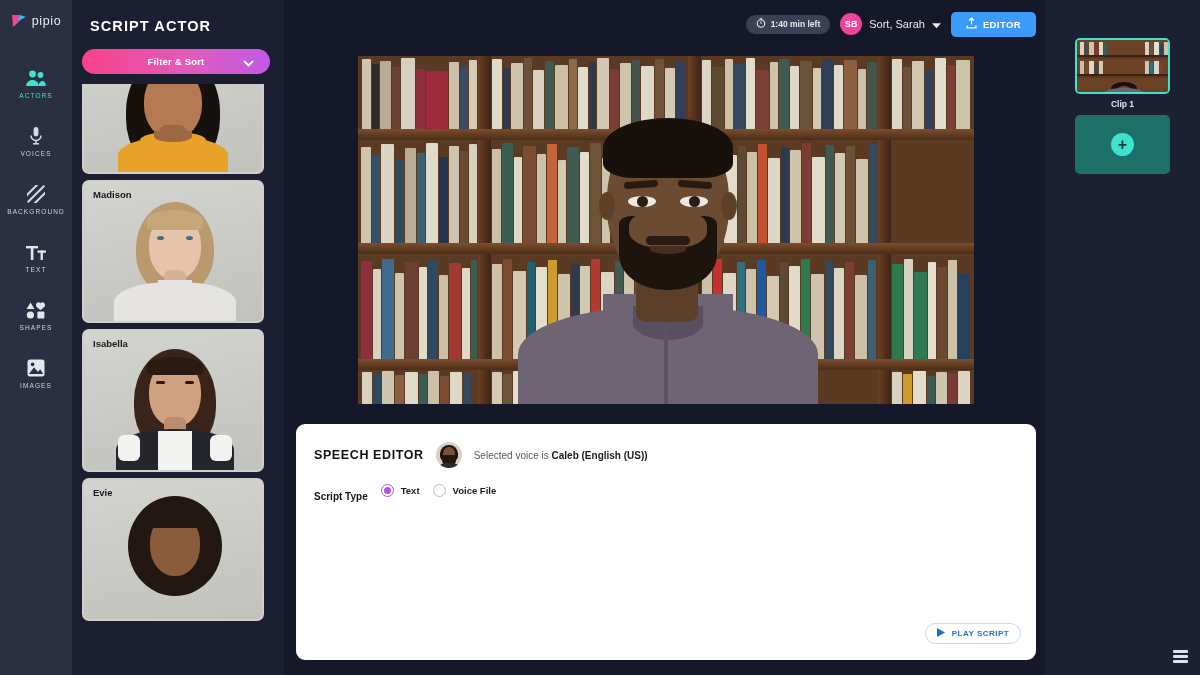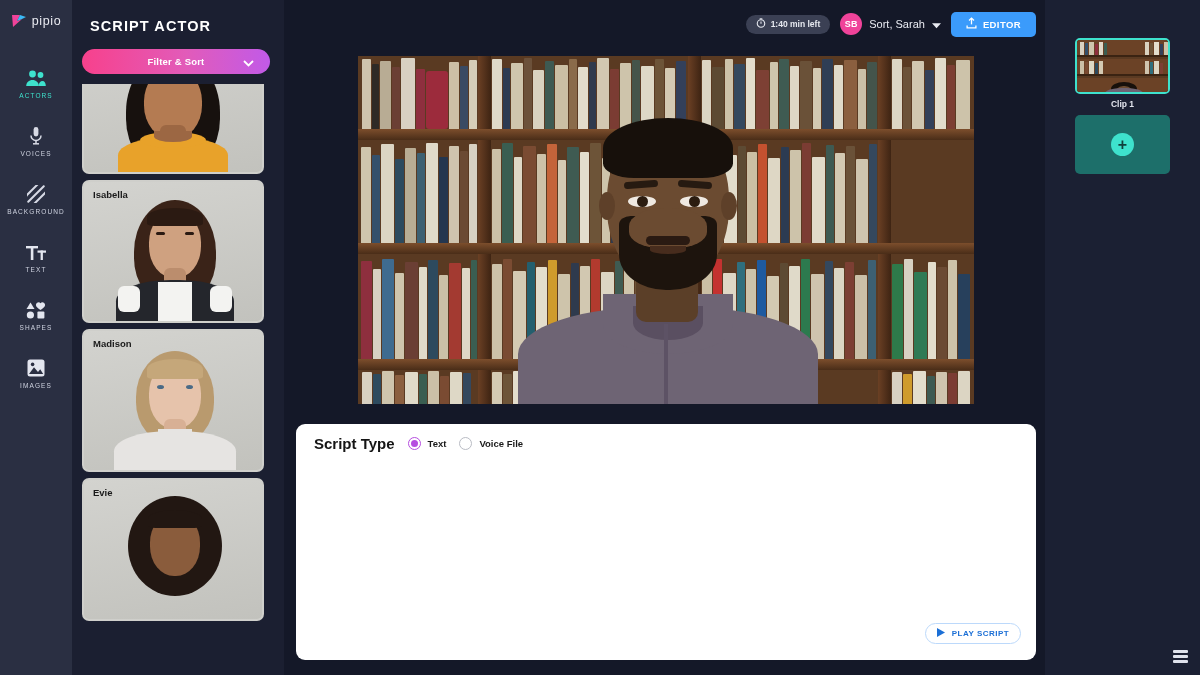--- a/index.html
+++ b/index.html
@@ -123,21 +123,21 @@
   }
   .ed-head { display: flex; align-items: center; gap: 12px; padding: 18px 0 0 18px; }
   .ed-title { font-size: 12.5px; font-weight: 700; letter-spacing: .6px; color: #121212; }
   .voice-avatar {
     width: 26px; height: 26px; border-radius: 50%; overflow: hidden;
     background: #d8cfc6; position: relative; flex: none;
   }
   .voice-text { font-size: 10px; color: #5a5a5a; }
   .voice-text b { color: #1a1a1a; }
   .ed-row2 { display: flex; align-items: center; gap: 13px; padding: 11px 0 0 18px; }
-  .ed-label { font-size: 15px; font-weight: 700; color: #151515; }
+  .ed-label { font-size: 10px; font-weight: 700; color: #151515; margin-top: 12px; }
   .radio-opt { display: flex; align-items: center; gap: 7px; cursor: pointer; }
   .radio {
     width: 13px; height: 13px; border-radius: 50%;
     border: 1.6px solid #b9bcc4; background: #fff;
     display: flex; align-items: center; justify-content: center;
   }
   .radio.on { border-color: #b64ee0; }
   .radio.on::after { content:''; width: 7px; height: 7px; border-radius: 50%; background: #b64ee0; }
   .radio-label { font-size: 9.5px; font-weight: 700; color: #1b1b1b; }
   .script-box {
@@ -301,49 +301,49 @@
           <div class="hair" style="left:42px;top:20px;width:94px;height:118px;background:#17110e;"></div>
           <div class="face" style="left:60px;top:36px;width:58px;height:70px;background:#b47b52;"></div>
           <div class="neck" style="left:76px;top:92px;width:26px;height:26px;background:#9c6743;"></div>
           <div class="body" style="left:34px;top:104px;width:110px;height:40px;background:#e8a22a;"></div>
           <div style="position:absolute;left:56px;top:99px;width:66px;height:16px;border-radius:50%;background:#e8a22a;"></div>
           <div style="position:absolute;left:70px;top:98px;width:38px;height:11px;border-radius:0 0 50% 50%;background:#9c6743;"></div>
         </div>
         <span class="actor-name"></span>
       </div>
 
+
+      <div class="actor-card">
+        <div class="scene bg-grey">
+          <div class="hair" style="left:52px;top:20px;width:78px;height:92px;background:#b99a6e;"></div>
+          <div class="face" style="left:65px;top:32px;width:52px;height:66px;background:#e6c3ab;"></div>
+          <div style="position:absolute;left:63px;top:28px;width:56px;height:20px;background:#c5a77a;border-radius:50% 50% 12% 12%;"></div>
+          <div style="position:absolute;left:73px;top:54px;width:7px;height:4px;border-radius:50%;background:#4a6a86;"></div>
+          <div style="position:absolute;left:102px;top:54px;width:7px;height:4px;border-radius:50%;background:#4a6a86;"></div>
+          <div class="neck" style="left:80px;top:88px;width:22px;height:20px;background:#d8b095;"></div>
+          <div class="body" style="left:30px;top:100px;width:122px;height:44px;background:#e6e4e2;"></div>
+          <div style="position:absolute;left:74px;top:98px;width:34px;height:16px;border-radius:0 0 50% 50%;background:#e6e4e2;"></div>
+        </div>
+        <span class="actor-name">Madison</span>
+      </div>
 
       <div class="actor-card">
         <div class="scene bg-grey">
           <div class="hair" style="left:50px;top:18px;width:82px;height:104px;background:#3a2318;"></div>
           <div class="face" style="left:65px;top:30px;width:52px;height:66px;background:#cfa180;"></div>
           <div style="position:absolute;left:63px;top:26px;width:56px;height:18px;background:#2b1a12;border-radius:50% 50% 14% 14%;"></div>
           <div style="position:absolute;left:72px;top:50px;width:9px;height:3px;border-radius:2px;background:#2b1a12;"></div>
           <div style="position:absolute;left:101px;top:50px;width:9px;height:3px;border-radius:2px;background:#2b1a12;"></div>
           <div class="neck" style="left:80px;top:86px;width:22px;height:20px;background:#bb8d6d;"></div>
           <div class="body" style="left:32px;top:98px;width:118px;height:46px;background:#24262c;"></div>
           <div style="position:absolute;left:74px;top:100px;width:34px;height:44px;background:#f3f3f1;"></div>
           <div style="position:absolute;left:34px;top:104px;width:22px;height:26px;border-radius:6px;background:#f3f3f1;"></div>
           <div style="position:absolute;left:126px;top:104px;width:22px;height:26px;border-radius:6px;background:#f3f3f1;"></div>
         </div>
         <span class="actor-name">Isabella</span>
-      </div>
-
-      <div class="actor-card">
-        <div class="scene bg-grey">
-          <div class="hair" style="left:52px;top:20px;width:78px;height:92px;background:#b99a6e;"></div>
-          <div class="face" style="left:65px;top:32px;width:52px;height:66px;background:#e6c3ab;"></div>
-          <div style="position:absolute;left:63px;top:28px;width:56px;height:20px;background:#c5a77a;border-radius:50% 50% 12% 12%;"></div>
-          <div style="position:absolute;left:73px;top:54px;width:7px;height:4px;border-radius:50%;background:#4a6a86;"></div>
-          <div style="position:absolute;left:102px;top:54px;width:7px;height:4px;border-radius:50%;background:#4a6a86;"></div>
-          <div class="neck" style="left:80px;top:88px;width:22px;height:20px;background:#d8b095;"></div>
-          <div class="body" style="left:30px;top:100px;width:122px;height:44px;background:#e6e4e2;"></div>
-          <div style="position:absolute;left:74px;top:98px;width:34px;height:16px;border-radius:0 0 50% 50%;background:#e6e4e2;"></div>
-        </div>
-        <span class="actor-name">Madison</span>
       </div>
 
       <div class="actor-card">
         <div class="scene bg-grey">
           <div class="hair" style="left:44px;top:16px;width:94px;height:100px;background:#221712;border-radius:50%;"></div>
           <div class="face" style="left:66px;top:34px;width:50px;height:62px;background:#8a5c3c;"></div>
           <div style="position:absolute;left:64px;top:30px;width:54px;height:18px;background:#221712;border-radius:50% 50% 14% 14%;"></div>
 
         </div>
         <span class="actor-name">Evie</span>
@@ -628,20 +628,30 @@
         <div style="position:absolute;left:297px;top:158px;width:26px;height:18px;background:#5f4129;border-radius:0 0 50% 50%;"></div>
 
         <div style="position:absolute;left:261px;top:160px;width:98px;height:74px;background:#1d140d;border-radius:12% 12% 48% 48%;"></div>
         <div style="position:absolute;left:271px;top:152px;width:78px;height:40px;background:#6b4b31;border-radius:46% 46% 40% 40%;"></div>
         <div style="position:absolute;left:288px;top:180px;width:44px;height:9px;background:#2a1a12;border-radius:5px;"></div>
         <div style="position:absolute;left:292px;top:190px;width:36px;height:8px;background:#472c1d;border-radius:0 0 50% 50%;"></div>
       </div>
     </div>
 
     <div class="editor">
+      <div class="ed-head">
+        <span class="ed-title">SPEECH EDITOR</span>
+        <span class="voice-avatar">
+          <span style="position:absolute;left:4px;top:3px;width:18px;height:17px;background:#1c140e;border-radius:50% 50% 36% 36%;"></span>
+          <span style="position:absolute;left:7px;top:5px;width:12px;height:15px;background:#7a5132;border-radius:46%;"></span>
+          <span style="position:absolute;left:6px;top:13px;width:14px;height:11px;background:#231811;border-radius:20% 20% 50% 50%;"></span>
+          <span style="position:absolute;left:3px;top:21px;width:20px;height:8px;background:#2b2a2e;border-radius:46% 46% 0 0;"></span>
+        </span>
+        <span class="voice-text"><span>Selected voice is </span><b>Caleb (English (US))</b></span>
+      </div>
 
       <div class="ed-row2">
         <span class="ed-label">Script Type</span>
         <span class="radio-opt">
           <span class="radio on"></span>
           <span class="radio-label">Text</span>
         </span>
         <span class="radio-opt">
           <span class="radio"></span>
           <span class="radio-label">Voice File</span>

